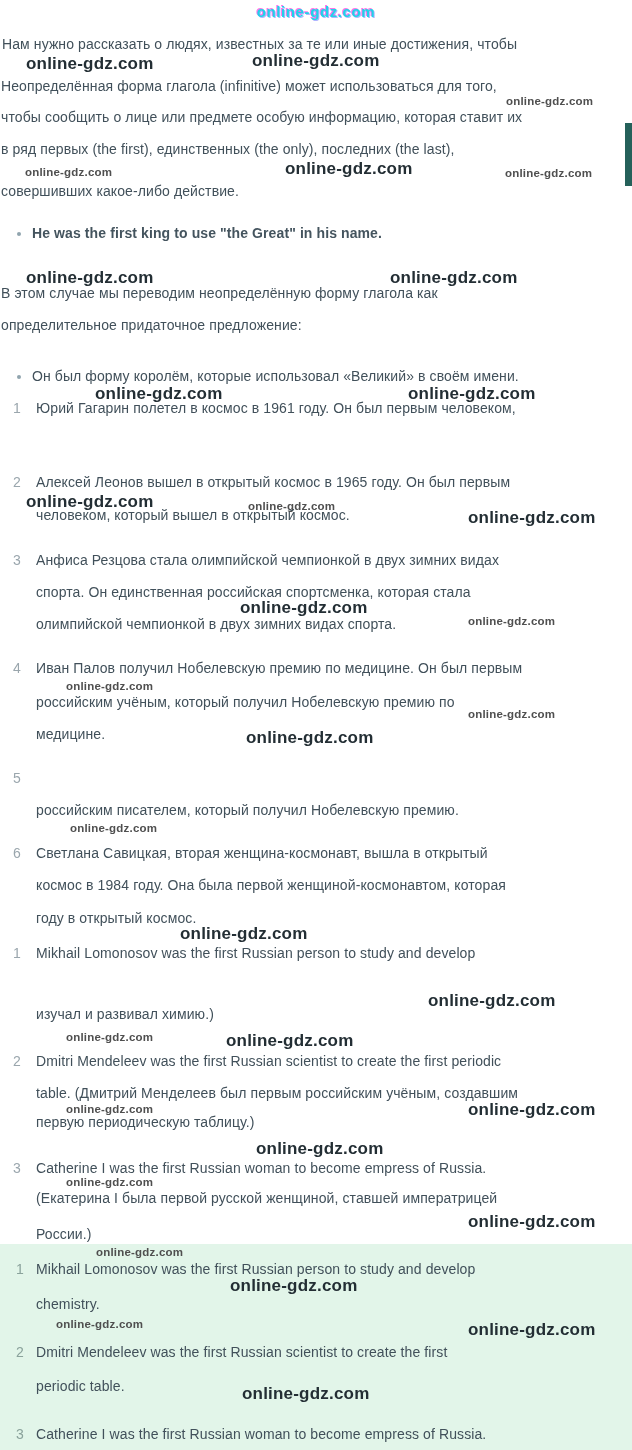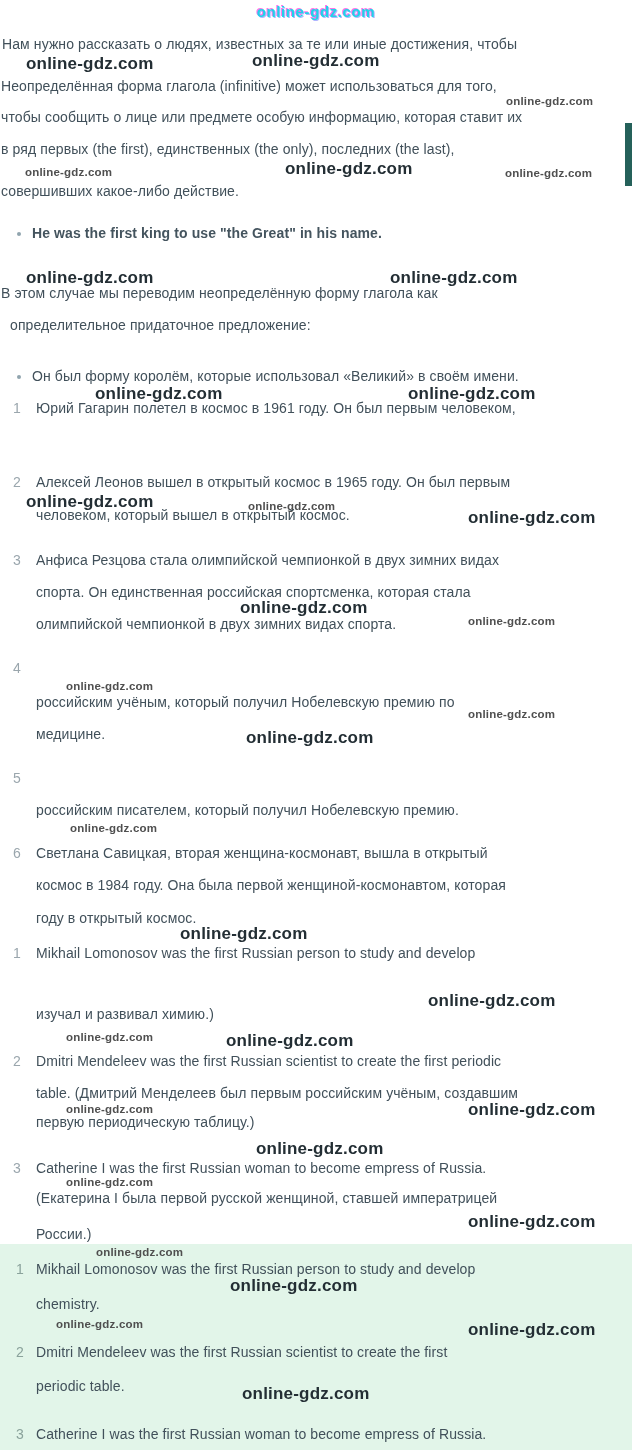--- a/index.html
+++ b/index.html
@@ -65,21 +65,21 @@
   <span class="ln" style="left:1px;top:183px">совершивших какое-либо действие.</span>
 
   <div class="accent-bar"></div>
 
   <span class="dot" style="left:17px;top:232px"></span>
   <span class="ln ln-b" style="left:32px;top:225px">He was the first king to use "the Great" in his name.</span>
 
   <span class="wm-b" style="left:26px;top:268px">online-gdz.com</span>
   <span class="wm-b" style="left:390px;top:268px">online-gdz.com</span>
   <span class="ln" style="left:1px;top:285px">В этом случае мы переводим неопределённую форму глагола как</span>
-  <span class="ln" style="left:10px;top:317px">определительное придаточное предложение:</span>
+  <span class="ln" style="left:1px;top:317px">определительное придаточное предложение:</span>
 
   <span class="dot" style="left:17px;top:375px"></span>
   <span class="ln" style="left:32px;top:368px">Он был форму королём, которые использовал «Великий» в своём имени.</span>
 
   <span class="wm-b" style="left:95px;top:384px">online-gdz.com</span>
   <span class="wm-b" style="left:408px;top:384px">online-gdz.com</span>
 
   <span class="num" style="left:13px;top:400px">1</span>
   <span class="ln" style="left:36px;top:400px">Юрий Гагарин полетел в космос в 1961 году. Он был первым человеком,</span>
 
@@ -91,20 +91,21 @@
   <span class="wm-b" style="left:468px;top:508px">online-gdz.com</span>
 
   <span class="num" style="left:13px;top:552px">3</span>
   <span class="ln" style="left:36px;top:584px">спорта. Он единственная российская спортсменка, которая стала</span>
   <span class="ln" style="left:36px;top:552px">Анфиса Резцова стала олимпийской чемпионкой в двух зимних видах</span>
   <span class="wm-b" style="left:240px;top:598px">online-gdz.com</span>
   <span class="ln" style="left:36px;top:616px">олимпийской чемпионкой в двух зимних видах спорта.</span>
   <span class="wm-s" style="left:468px;top:615px">online-gdz.com</span>
 
   <span class="num" style="left:13px;top:660px">4</span>
+  <span class="ln" style="left:36px;top:660px">Иван Палов получил Нобелевскую премию по медицине. Он был первым</span>
   <span class="wm-s" style="left:66px;top:680px">online-gdz.com</span>
   <span class="ln" style="left:36px;top:694px">российским учёным, который получил Нобелевскую премию по</span>
   <span class="wm-s" style="left:468px;top:708px">online-gdz.com</span>
   <span class="ln" style="left:36px;top:726px">медицине.</span>
   <span class="wm-b" style="left:246px;top:728px">online-gdz.com</span>
 
   <span class="num" style="left:13px;top:770px">5</span>
   <span class="ln" style="left:36px;top:802px">российским писателем, который получил Нобелевскую премию.</span>
   <span class="wm-s" style="left:70px;top:822px">online-gdz.com</span>
 

